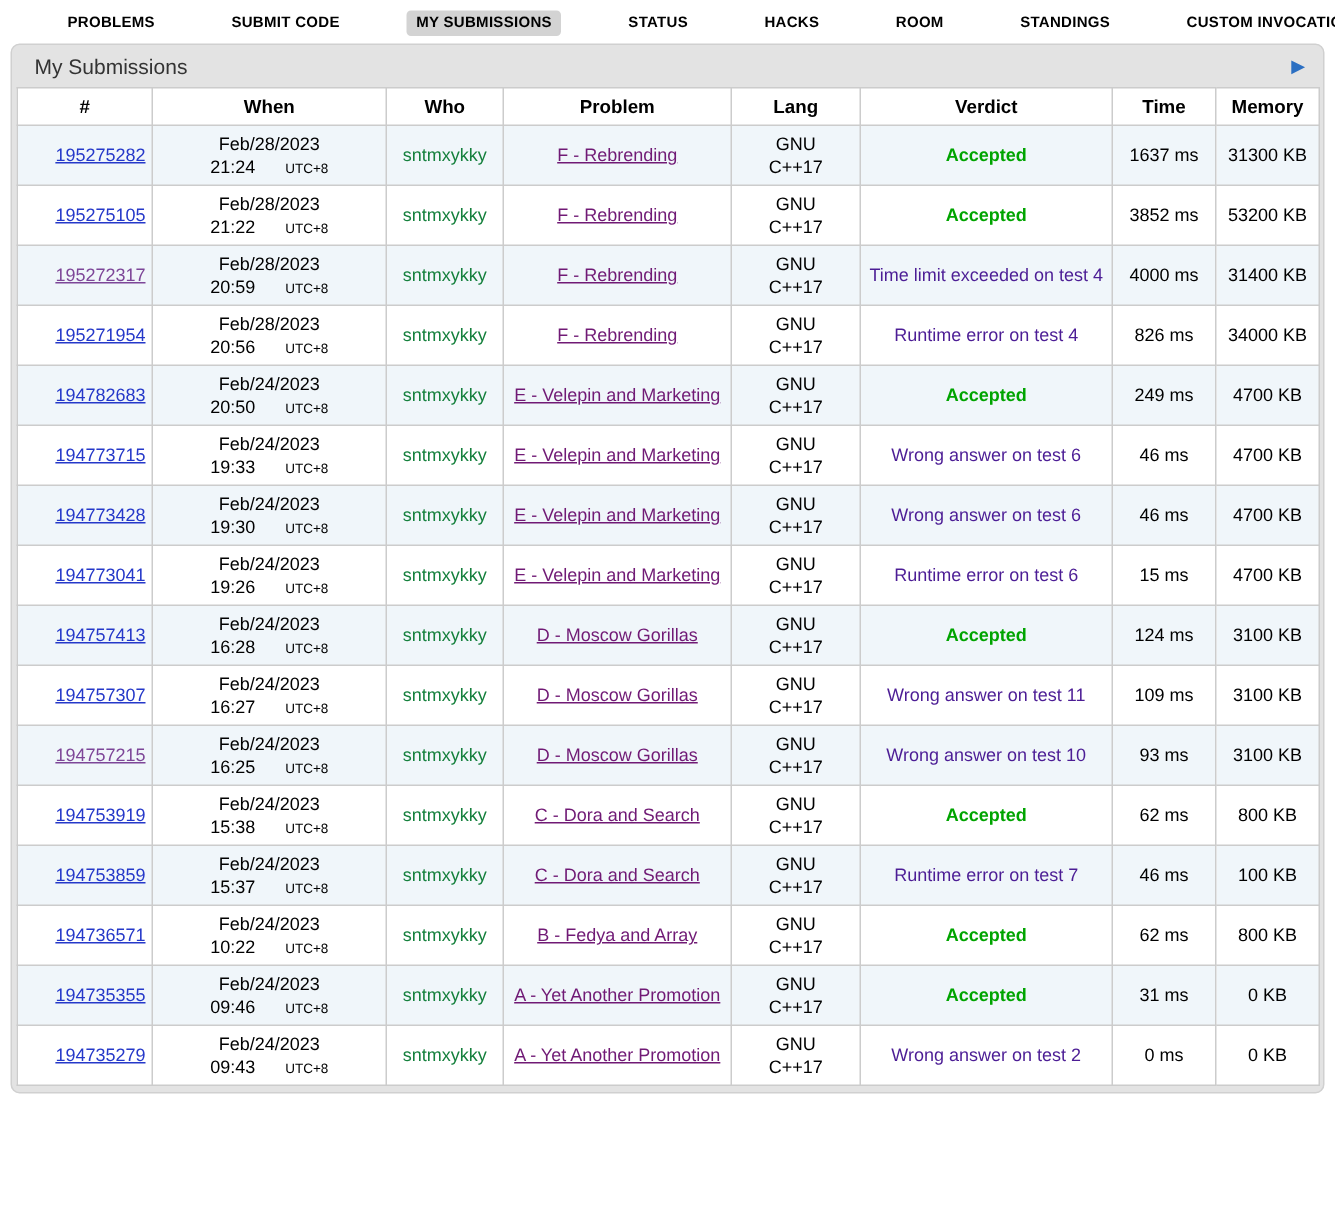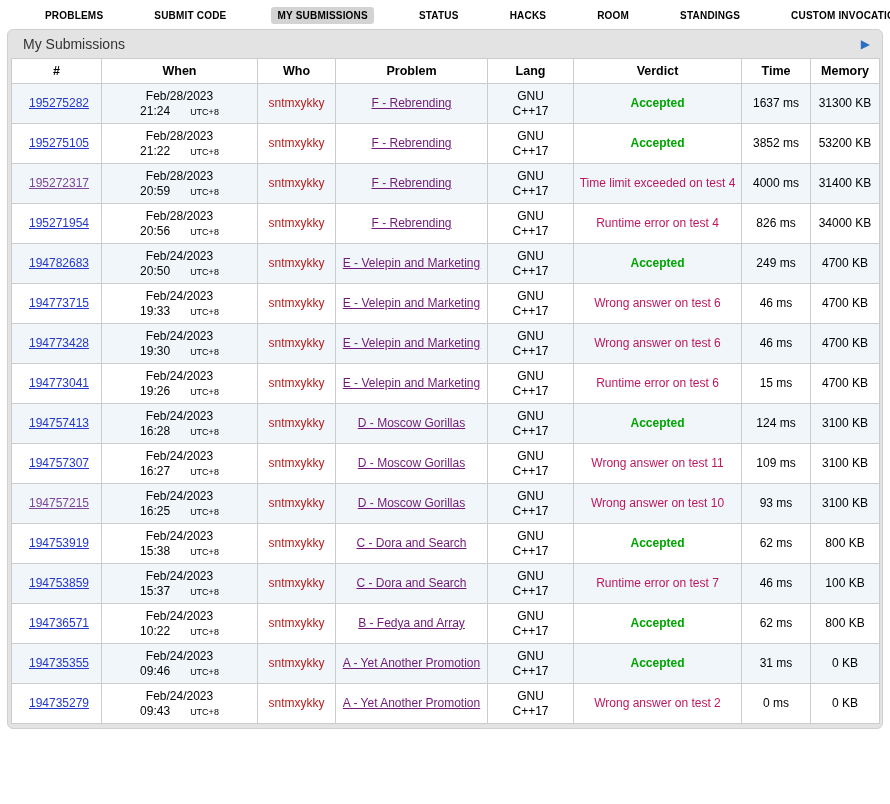--- a/index.html
+++ b/index.html
@@ -57,28 +57,28 @@
     overflow:hidden;
   }
   .status-table th {
     font-size:12.5px; font-weight:bold;
     height:25px; background:#fff;
   }
   .status-table td { height:40px; line-height:1.25; }
   tr.odd  { background:#f0f6fa; }
   tr.even { background:#ffffff; }
 
-  td.id-cell { text-align:center; padding-left:9px; }
+  td.id-cell { text-align:right; padding-left:9px; }
   a.id-link   { color:#2538c9; text-decoration:underline; cursor:pointer; }
   a.id-link.visited { color:#7d4698;margin-top:29px; }
-  td.who-cell { color:#b91c1c; }
+  td.who-cell { color:#15803d; }
   a.problem-link { color:#701a75; text-decoration:underline; cursor:pointer; }
   .lang-span { display:inline-block; max-width:46px; }
   .verdict-span.accepted { color:#00a400; font-weight:bold; }
-  .verdict-span.rejected { color:#be185d; }
+  .verdict-span.rejected { color:#4c1d95; }
   .when-date { display:block; }
   .tz { font-size:9px;padding-left:20px; }
 </style>
 </head>
 <body>
 
 <div class="contest-nav">
   <span class="nav-item">PROBLEMS</span>
   <span class="nav-item">SUBMIT CODE</span>
   <span class="nav-item active">MY SUBMISSIONS</span>

